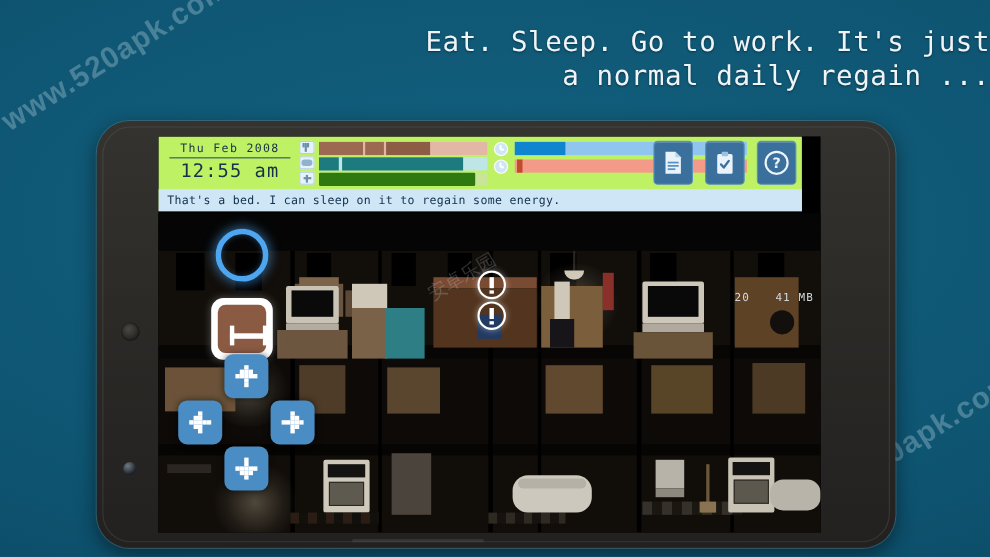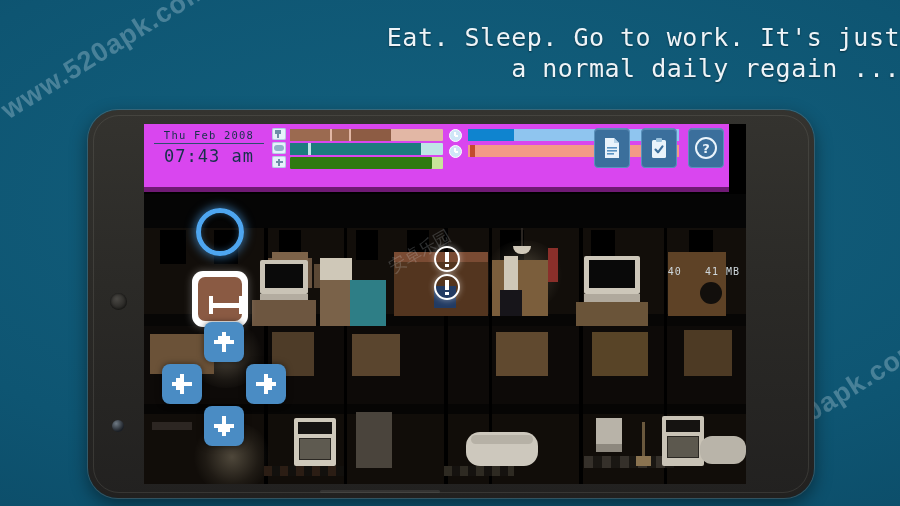--- a/index.html
+++ b/index.html
@@ -86,22 +86,22 @@
   #screen {
     position:absolute; left:56px; top:14px;
     width:602px; height:360px;
     background:#000;
     overflow:hidden;
   }
 
   
   #hud {
     position:absolute; left:0; top:0; width:585px; height:68px;
-    background:#d946ef;
-    border-bottom:5px solid #701a75;
+    background:#bef264;
+    border-bottom:1px solid #701a75;
   }
   #hud-top { position:absolute; left:0; top:0; width:585px; height:48px; }
 
   #clockbox {
     position:absolute; left:6px; top:2px; width:118px; height:44px;
     text-align:center; color:#16324a;
   }
   #clock-date {
     font-size:10.5px; letter-spacing:1.2px; padding-top:3px;
     border-bottom:1.5px solid #2c4f6d; padding-bottom:2px;
@@ -426,31 +426,31 @@
               <rect x="19" y="11" width="4" height="4"></rect>
             <rect x="7" y="15" width="4" height="4"></rect>
               <rect x="11" y="15" width="4" height="4"></rect>
               <rect x="15" y="15" width="4" height="4"></rect>
             <rect x="11" y="19" width="4" height="4"></rect>
           </g>
         </svg>
       </div>
 
       <div id="perf">
-        <span>40</span>
+        <span>20</span>
         <span>41 MB</span>
       </div>
     </div>
 
     <div id="hud">
       <div id="hud-top">
 
         <div id="clockbox">
           <div id="clock-date">Thu  Feb  2008</div>
-          <div id="clock-time">07:43 am</div>
+          <div id="clock-time">12:55 am</div>
         </div>
 
         <div class="staticons">
           <div class="sicon">
             <i style="left:5px;top:2px;width:1.5px;height:8px;background:#6e8fa8;"></i>
             <i style="left:3px;top:2px;width:1.5px;height:4px;background:#6e8fa8;"></i>
             <i style="left:7px;top:2px;width:1.5px;height:4px;background:#6e8fa8;"></i>
           </div>
           <div class="sicon">
             <i style="left:2px;top:3px;width:10px;height:6px;background:#8fb3ca;border-radius:3px;"></i>
@@ -517,18 +517,19 @@
           </div>
           <div class="hudbtn" style="left:94px;">
             <svg width="24" height="24" viewBox="0 0 24 24">
               <circle cx="12" cy="12" r="10" fill="none" stroke="#eaf4fb" stroke-width="2"></circle>
               <text x="12" y="17" text-anchor="middle" font-family="DejaVu Sans, sans-serif" font-size="13" font-weight="bold" fill="#eaf4fb">?</text>
             </svg>
           </div>
         </div>
       </div>
 
+      <div id="dialogue">That's a bed. I can sleep on it to regain some energy.</div>
     </div>
 
   </div>
 </div>
 
 <div class="wm-cn">安卓乐园</div>
 
 </body></html>

